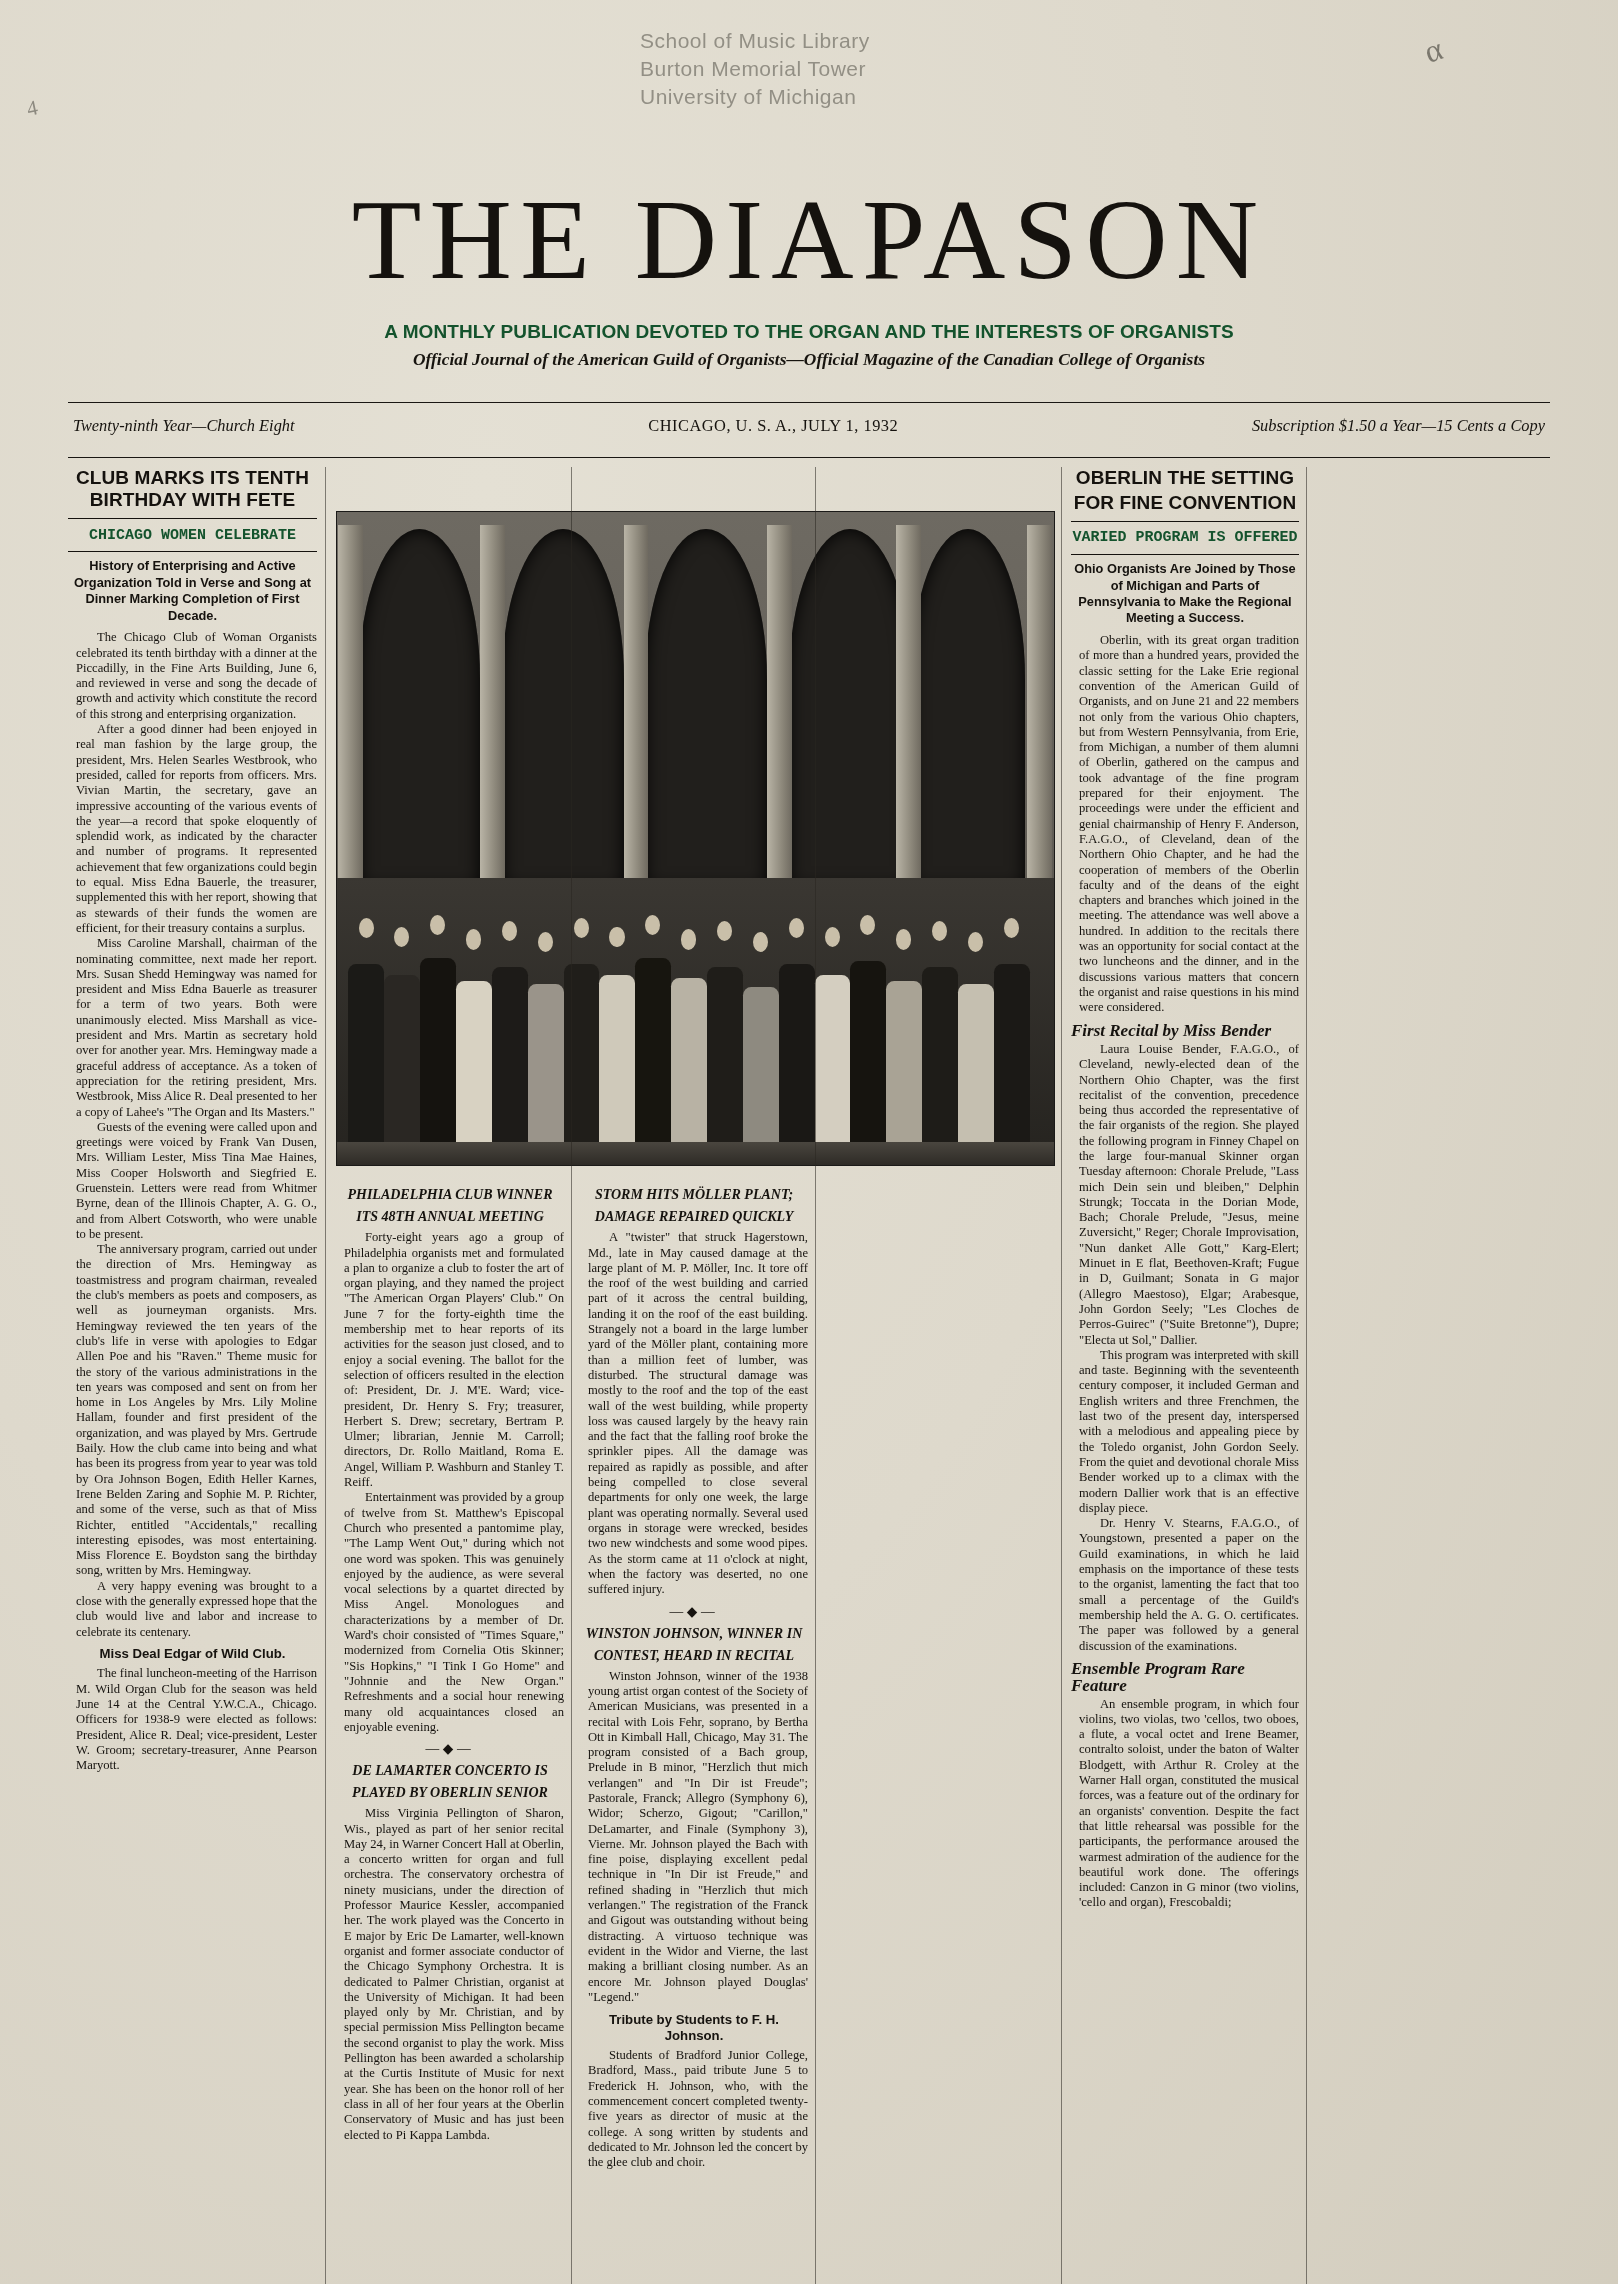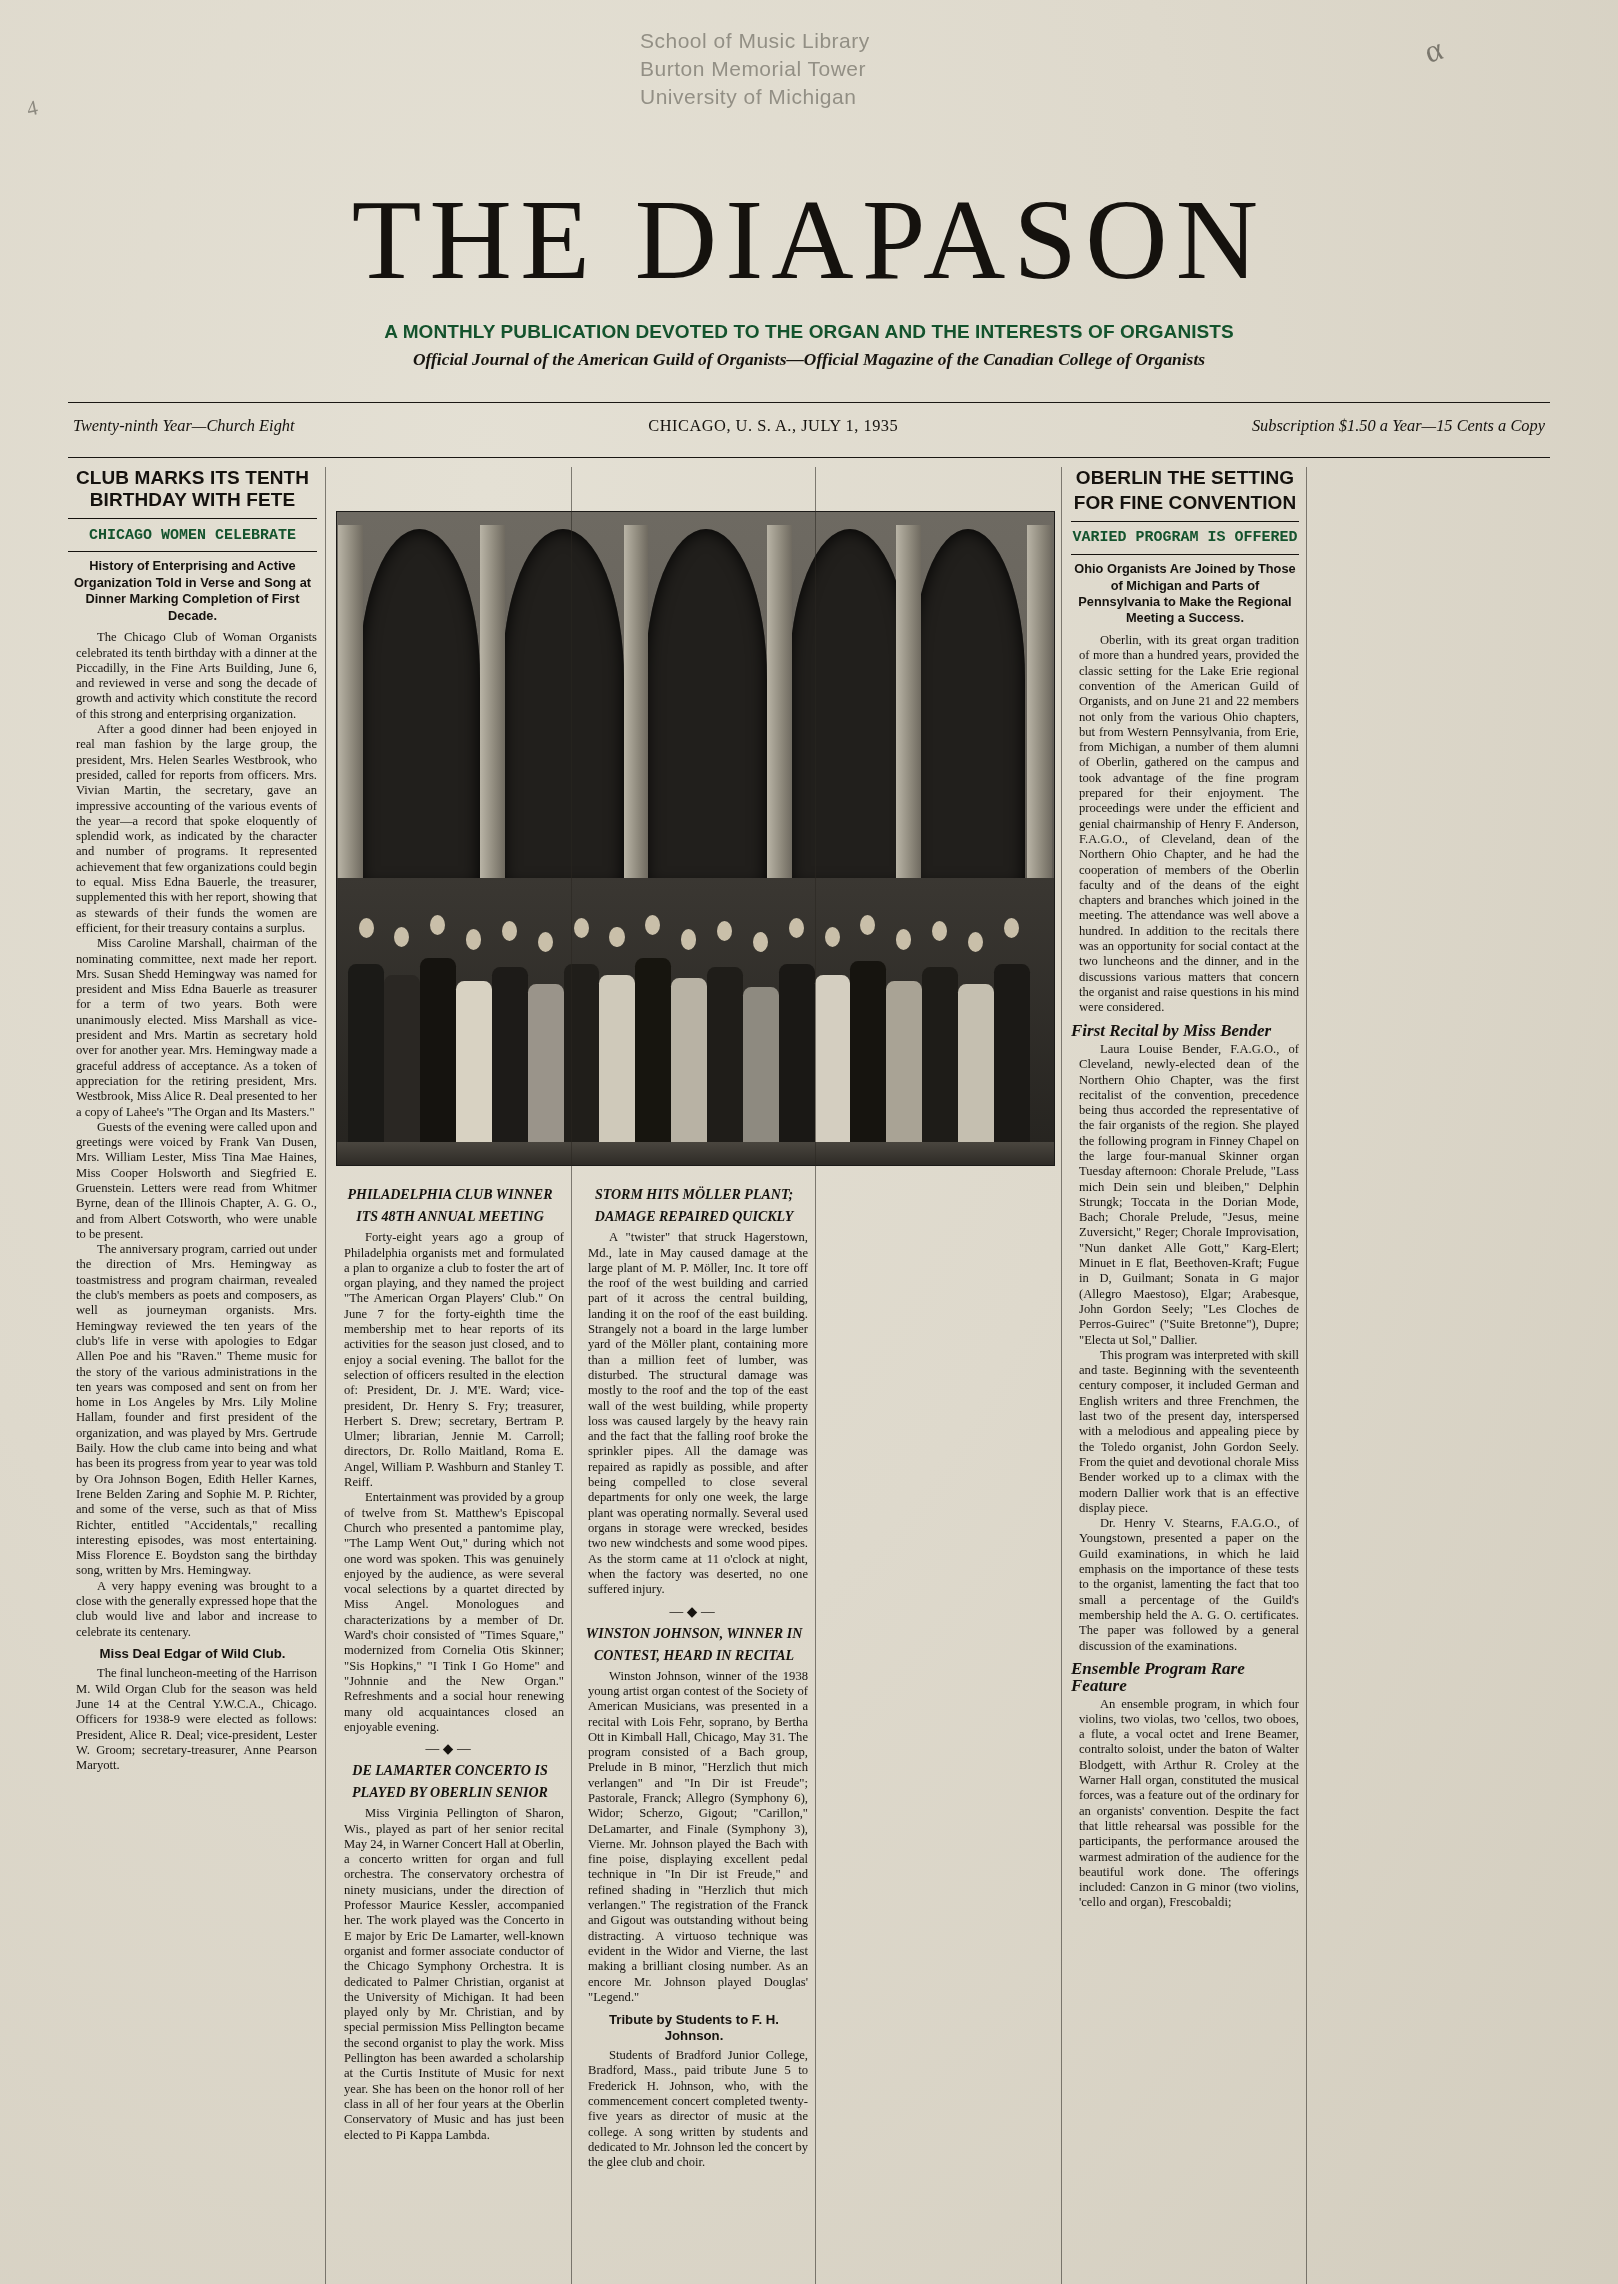--- a/index.html
+++ b/index.html
@@ -210,21 +210,21 @@
 
   <div class="masthead">
     <div class="title">THE DIAPASON</div>
     <div class="sub1">A MONTHLY PUBLICATION DEVOTED TO THE ORGAN AND THE INTERESTS OF ORGANISTS</div>
     <div class="sub2">Official Journal of the American Guild of Organists—Official Magazine of the Canadian College of Organists</div>
   </div>
 
   <div class="rulebar rule-a"></div>
   <div class="issueline">
     <div class="ital">Twenty-ninth Year—Church Eight</div>
-    <div class="center">CHICAGO, U. S. A., JULY 1, 1935</div>
+    <div class="center">CHICAGO, U. S. A., JULY 1, 1932</div>
     <div class="ital">Subscription $1.50 a Year—15 Cents a Copy</div>
   </div>
   <div class="rulebar rule-b"></div>
 
   <div class="photo-caption-top">GROUP ATTENDING CONVENTION AT OBERLIN, OHIO</div>
 
   <div class="photo-area">
     <div class="ph-sky"></div>
     <div class="arcade">
       <div class="arch" style="left:3%;"></div>

